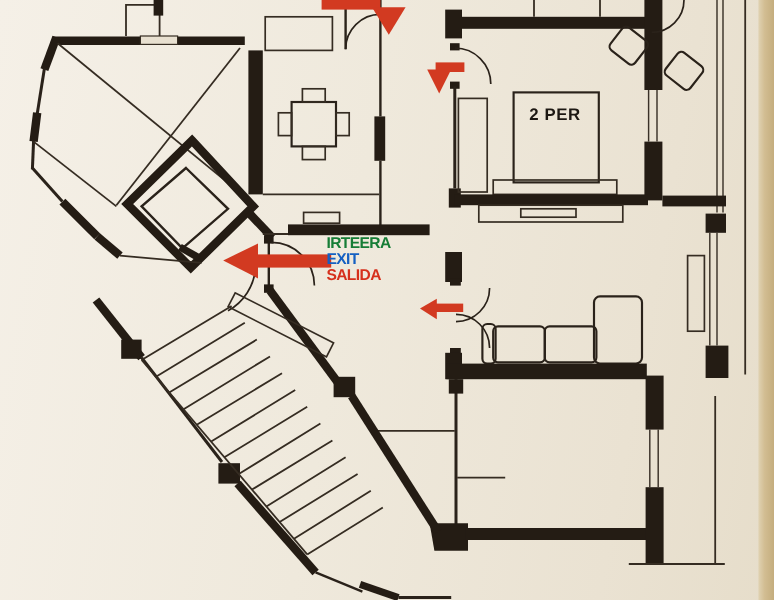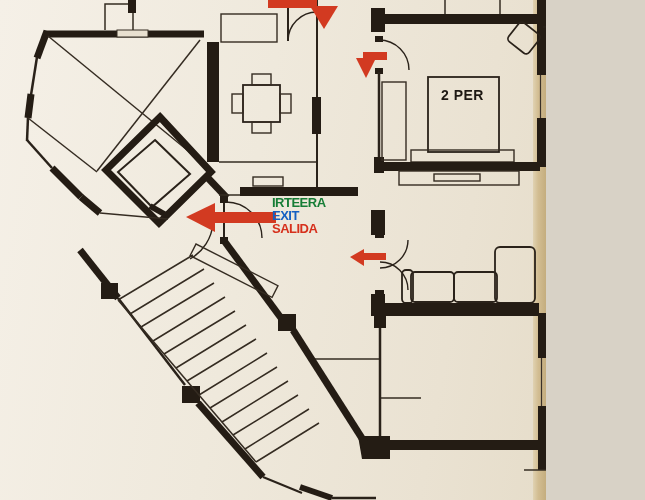--- a/index.html
+++ b/index.html
@@ -1,17 +1,17 @@
 <!DOCTYPE html>
 <html><head>
 <meta charset="utf-8">
 <style>
   html,body{margin:0;padding:0;background:#d8d2c6;}
   .photo{
-    position:relative;width:546px;height:500px;overflow:hidden;
+    position:relative;width:645px;height:500px;overflow:hidden;
     background:linear-gradient(100deg,#f5f0e7 0%,#efe9dc 45%,#eae2d2 80%,#e6ddca 100%);
     font-family:"Liberation Sans", sans-serif;
   }
   .paper-edge{
     position:absolute;top:0;right:0;width:13px;height:100%;
     background:linear-gradient(90deg,#e0d2b2 0%,#d2bd92 40%,#c4ad7e 100%);
   }
   svg{position:absolute;top:0;left:0;}
   
   .w7{stroke:#241c14;stroke-width:7;fill:none;stroke-linecap:butt;}

